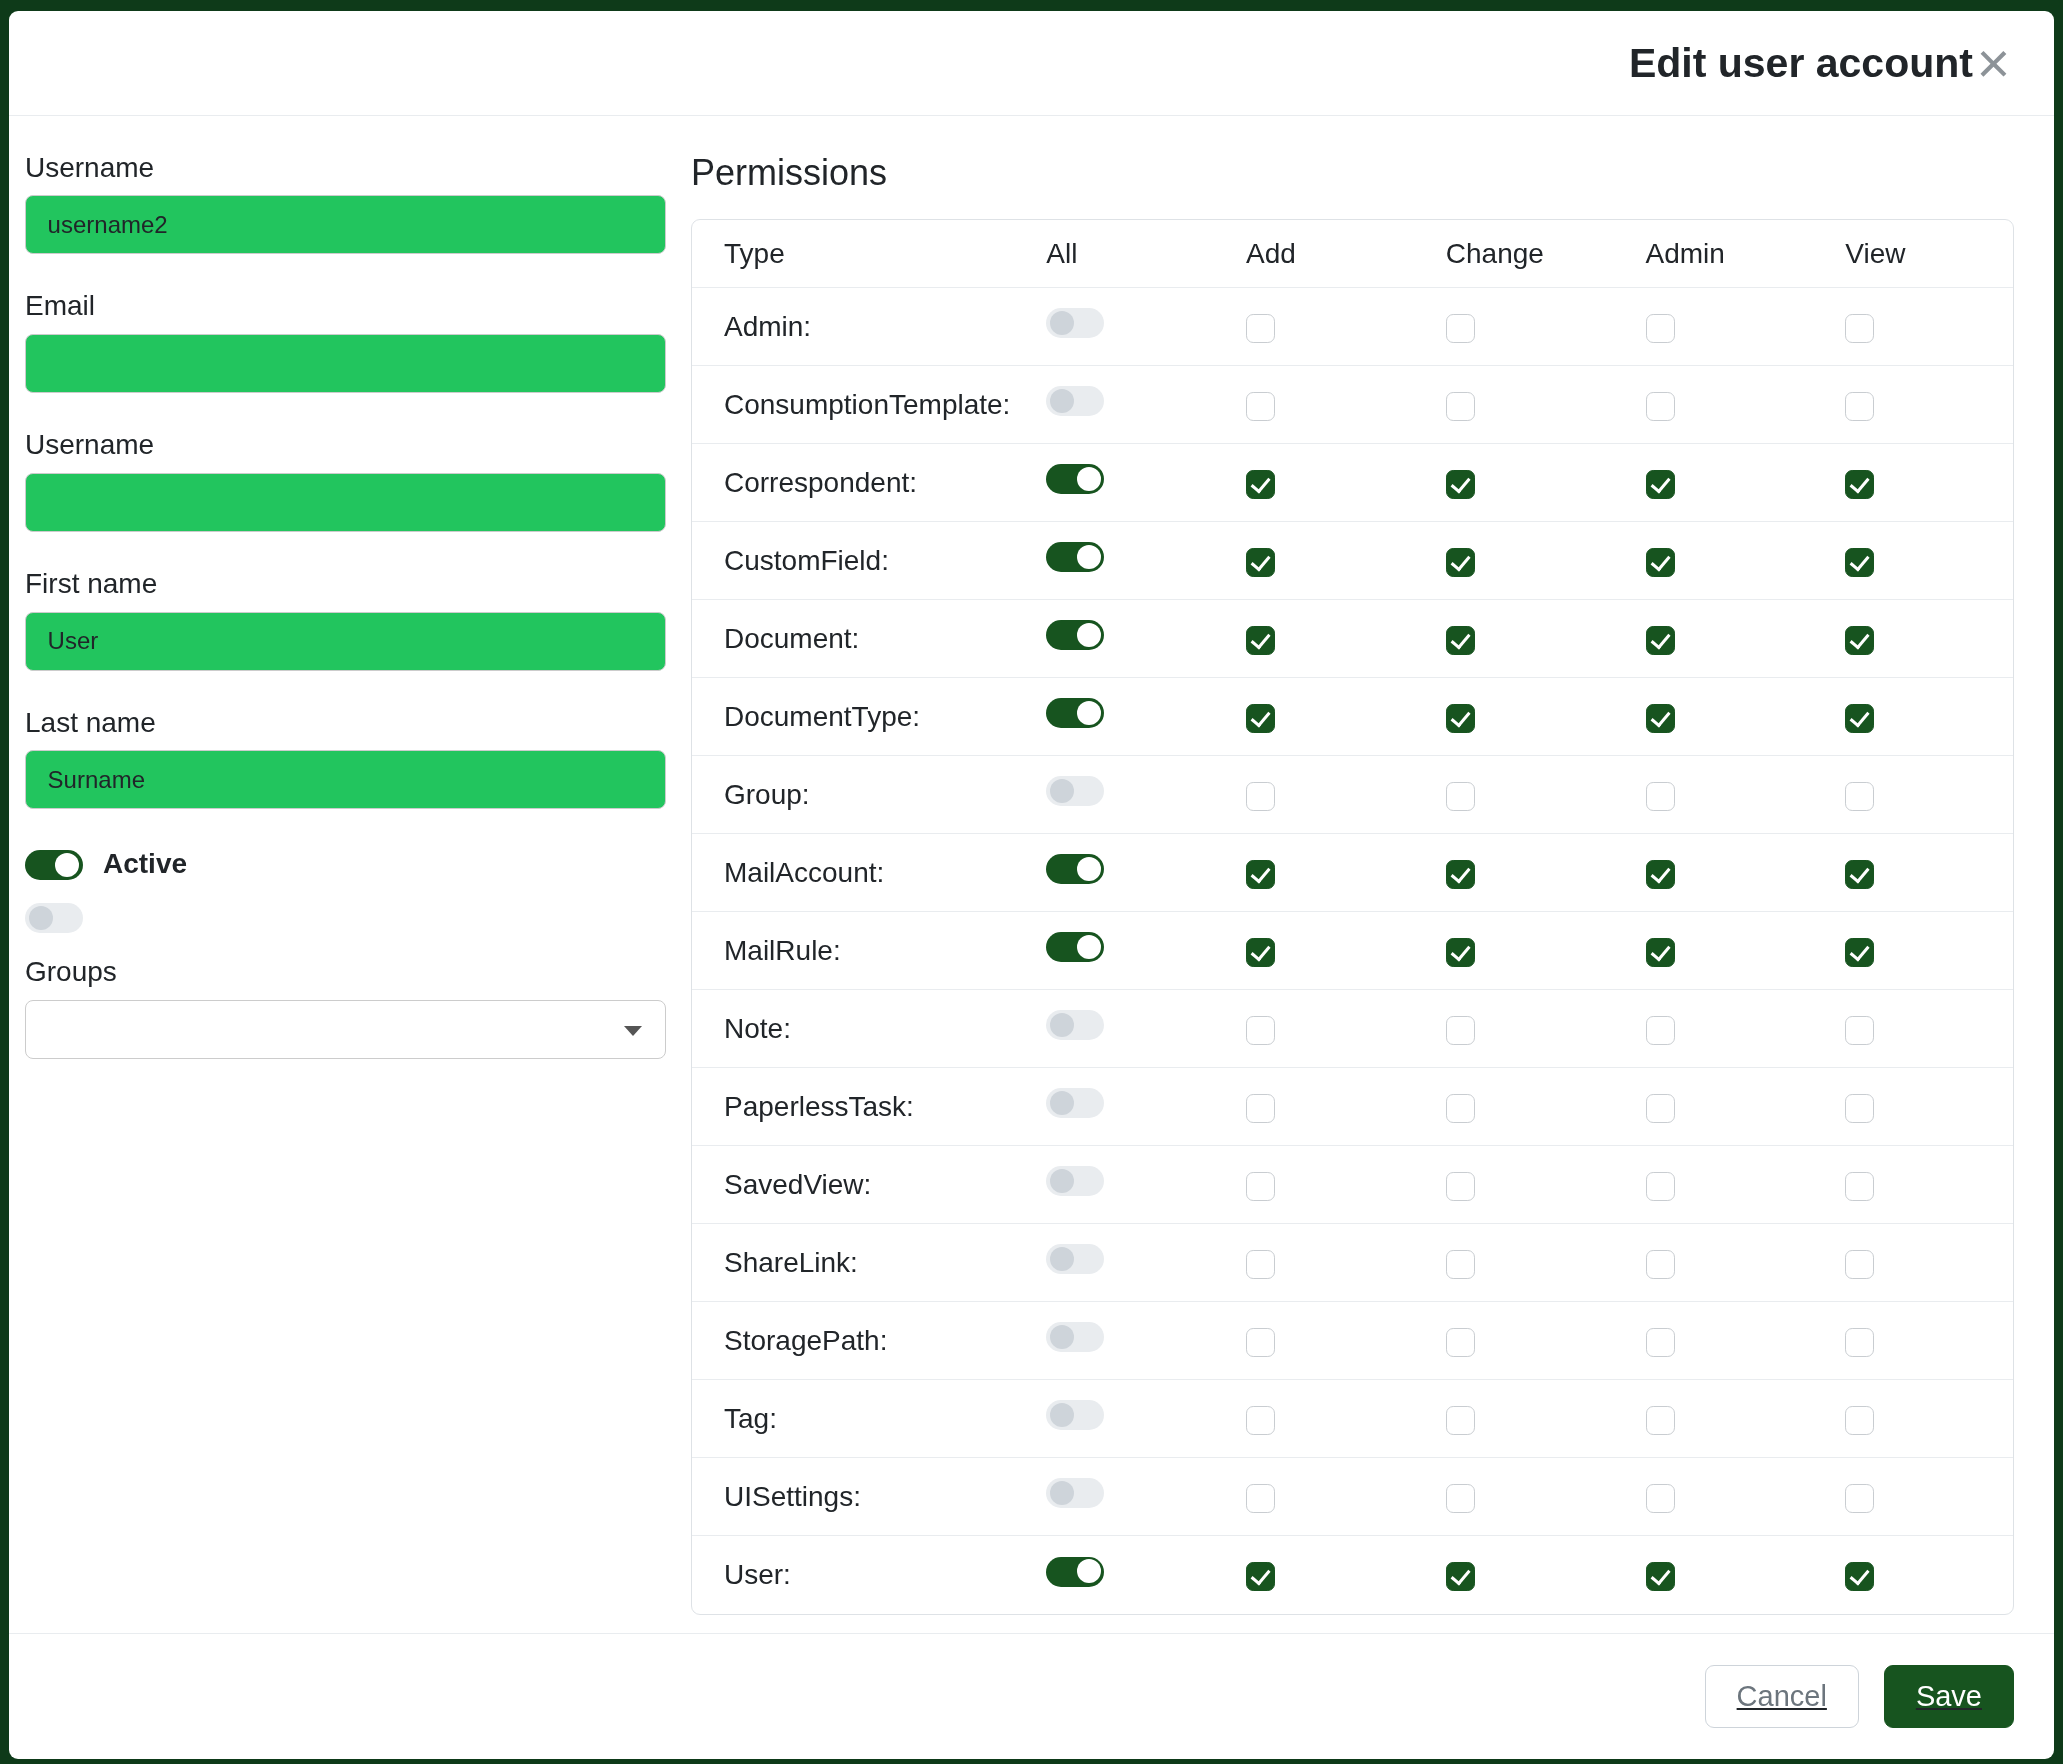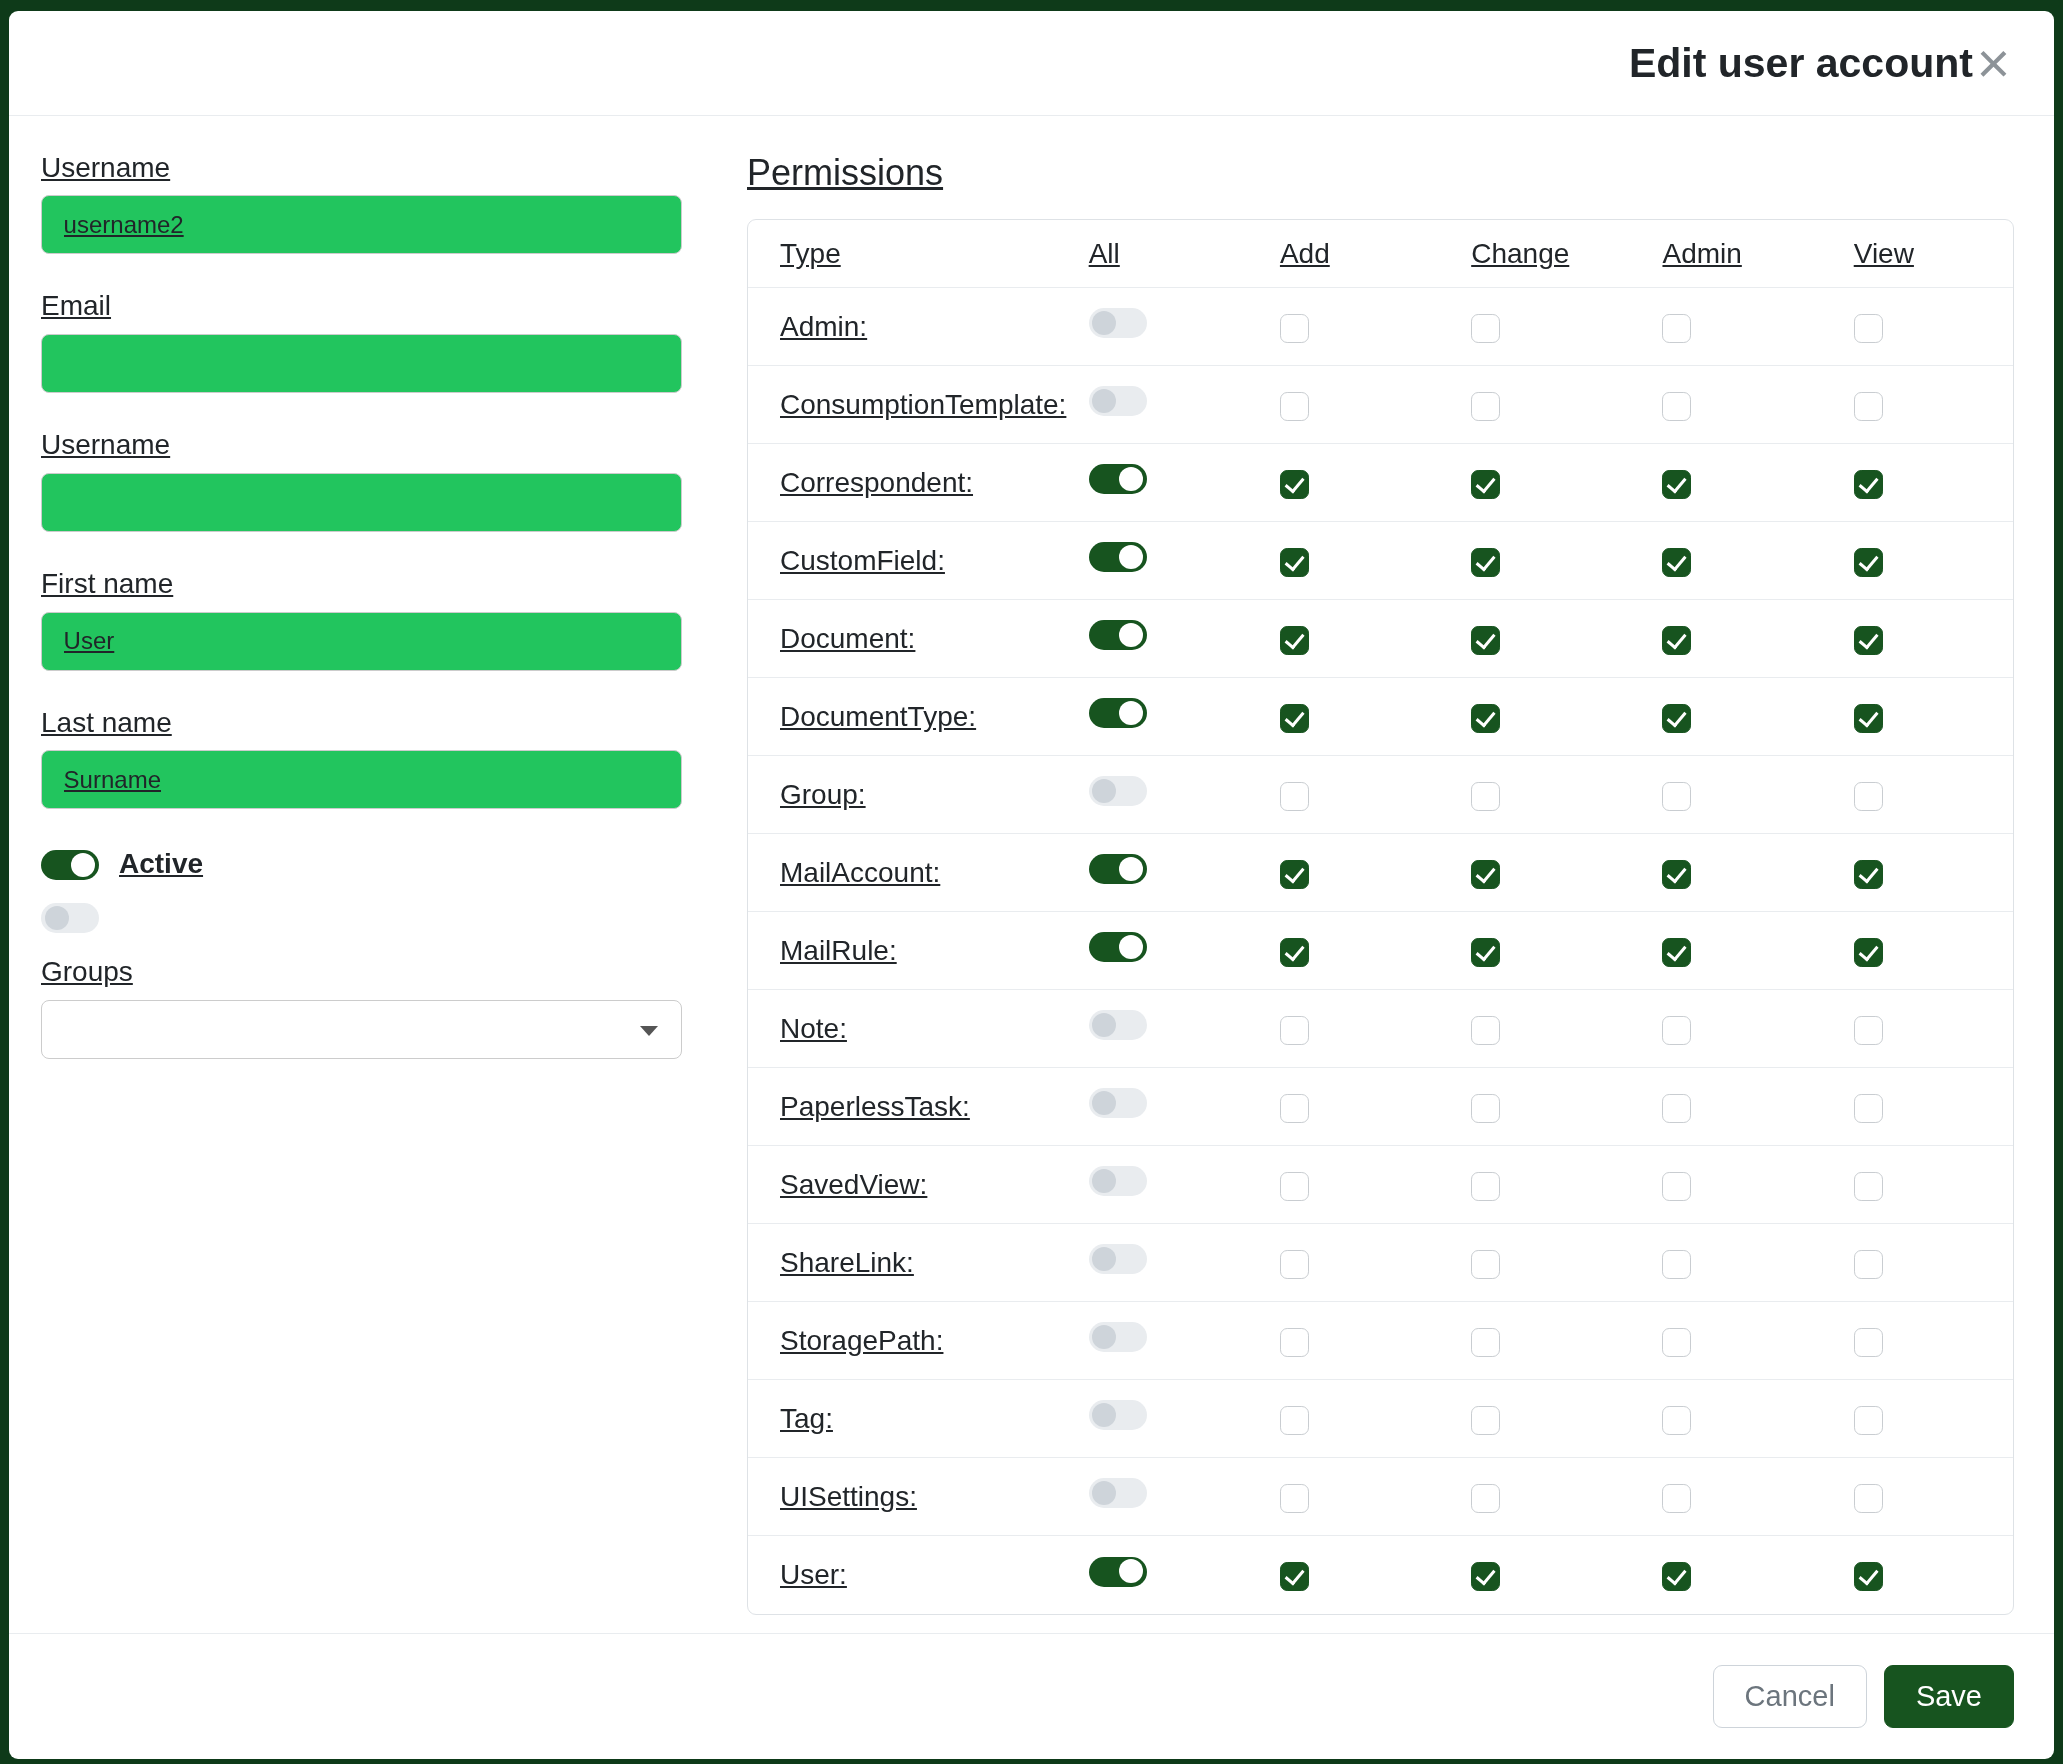--- a/index.html
+++ b/index.html
@@ -23,22 +23,22 @@
     display: flex; align-items: center; justify-content: flex-end;
     flex: none;
   }
   .modal-title { font-size: 41px; font-weight: 700; line-height: 50px; }
   .close-btn {
     font-size: 58px; line-height: 43px; font-weight: 300; color: #8d9398;
     background: none; border: none; cursor: pointer; padding: 0 3.6px;
     font-family: "Liberation Sans", sans-serif;
   }
   .modal-body {
-    flex: 1; display: flex; gap: 65px;
-    padding: 36px 40px 18px 32px; overflow: hidden; text-decoration: underline;
+    flex: 1; display: flex; gap: 25px;
+    padding: 36px 40px 18px 16px; overflow: hidden;
   }
   .left-col { width: 641px; flex: none; }
   .right-col { flex: 1; min-width: 0; }
 
   .field-label { font-size: 28px; margin-bottom: 11.7px; }
   .text-input {
     display: block; width: 100%; height: 59px;
     border: 1.8px solid #cccccc; border-radius: 8px;
     padding: 0 21.6px; font-size: 24px; color: #212529;
     font-family: "Liberation Sans", sans-serif;
@@ -98,21 +98,21 @@
   .checkbox.checked { background: var(--accent); border-color: var(--accent); }
   .checkbox.checked::after {
     content: ""; position: absolute; left: 8px; top: 2.7px;
     width: 8px; height: 15.3px;
     border: solid #fff; border-width: 0 3.6px 3.6px 0;
     transform: rotate(40deg);
   }
 
   .modal-footer {
     flex: none; border-top: 1.8px solid #e9ecef;
-    padding: 31px 40px; display: flex; justify-content: flex-end; gap: 17px; align-items: flex-end;
+    padding: 31px 40px; display: flex; justify-content: flex-end; gap: 25px; align-items: flex-end; text-decoration: underline;
   }
   .btn {
     height: 63px; border-radius: 9px; font-size: 29px; padding: 0 31px;
     font-family: "Liberation Sans", sans-serif; cursor: pointer;
   }
   .btn-cancel { background: #fff; color: #6c757d; border: 1.8px solid #ced4da; }
   .btn-save { background: var(--accent); color: #fff; border: 1.8px solid var(--accent); }
 </style>
 </head>
 <body style="background: rgb(14, 58, 25);">

